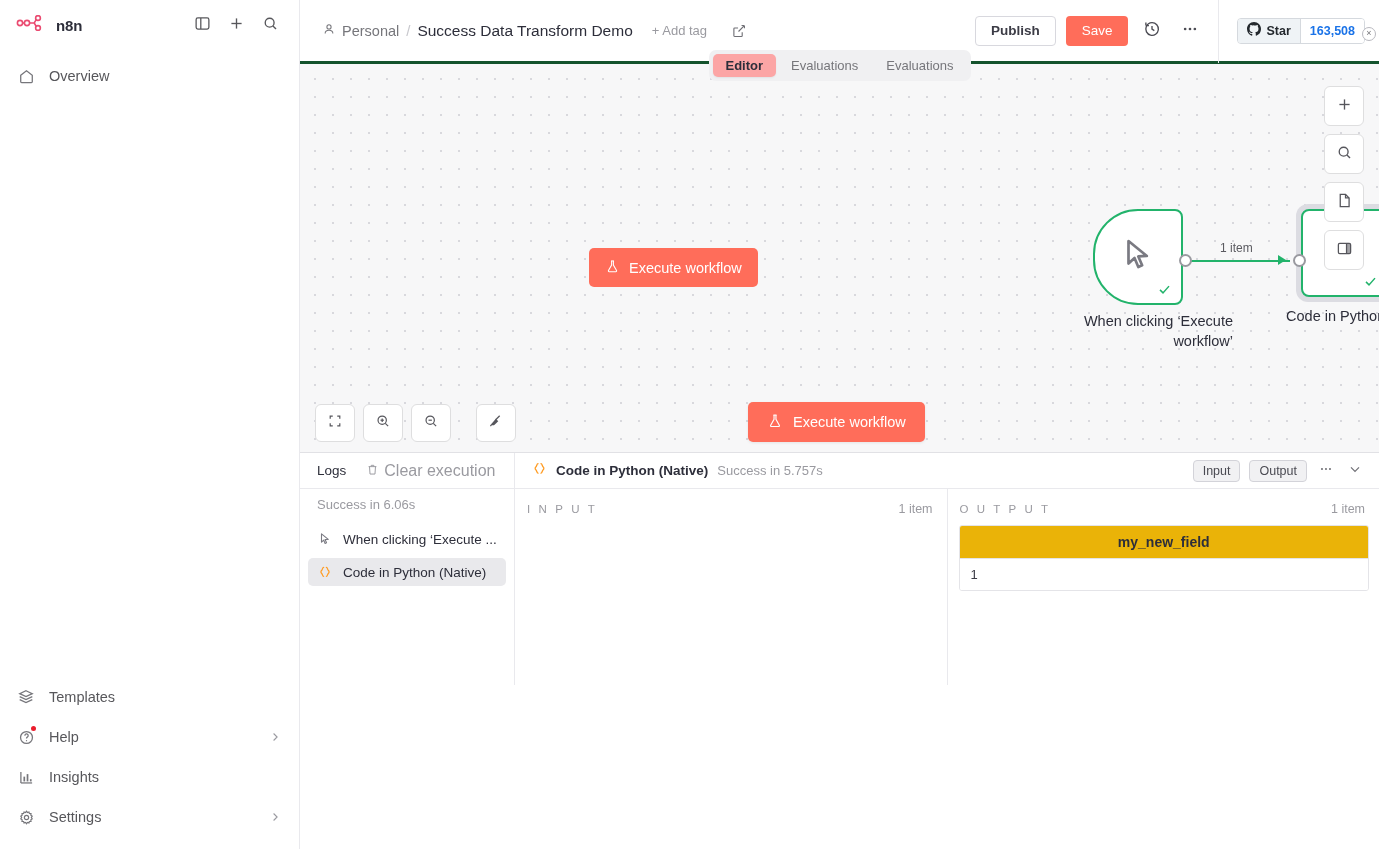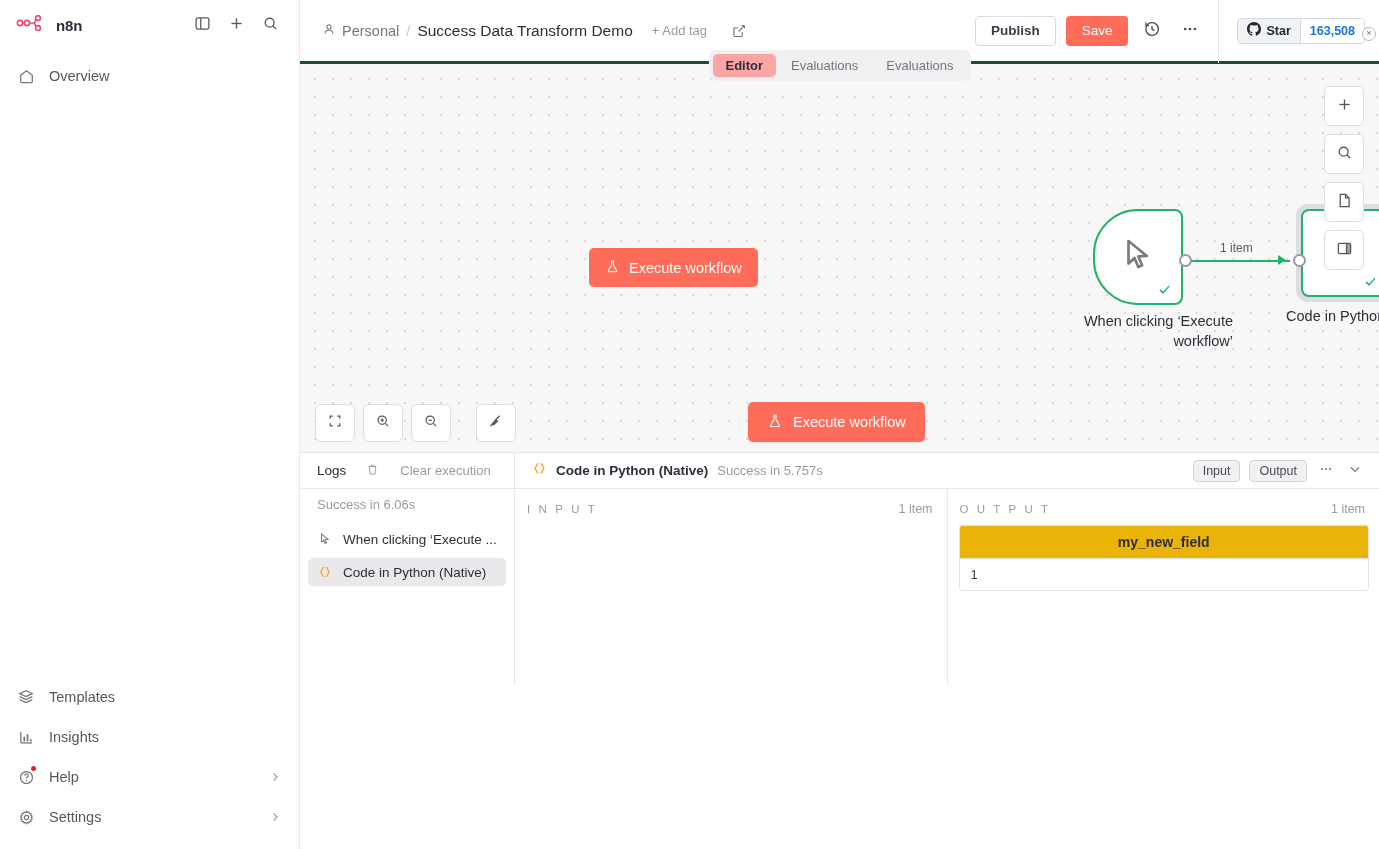--- a/index.html
+++ b/index.html
@@ -181,21 +181,21 @@
   }
 
   
   #logs-panel { flex: 1; display: flex; flex-direction: column; border-top: 1px solid #e1e1e5; background: #fff; min-height: 0; }
   #logs-head { height: 36px; display: flex; align-items: stretch; border-bottom: 1px solid #e9e9ed; }
   .lh-left {
     width: 215px; flex: 0 0 215px; display: flex; align-items: center; gap: 20px;
     padding: 0 17px; border-right: 1px solid #e9e9ed;
   }
   .lh-title { font-size: 13.5px; color: #2d2e3a; font-weight: 400; }
-  .lh-clear { display: flex; align-items: center; gap: 21px; font-size: 13px; color: #9a9aa0; cursor: pointer; }
+  .lh-clear { display: flex; align-items: flex-end; gap: 5px; font-size: 16px; color: #9a9aa0; cursor: pointer; }
   .lh-right { flex: 1; display: flex; align-items: center; padding: 0 14px 0 17px; gap: 9px; min-width: 0; }
   .lh-node-name { font-size: 13.5px; color: #2d2e3a; font-weight: 700; }
   .lh-node-status { font-size: 13px; color: #9a9aa0; }
   .lh-actions { margin-left: auto; display: flex; align-items: center; gap: 9px; }
   .chip {
     height: 22px; padding: 0 9px; border: 1px solid #d3d3d9; border-radius: 4px;
     background: #f1f1f3; font-size: 12.5px; color: #4a4a52; display: flex; align-items: center; cursor: pointer;
   }
   .lh-ico { color: #6f6f75; display: flex; align-items: center; cursor: pointer; padding: 0 2px; }
 
@@ -301,45 +301,45 @@
             <path d="M3 9.6 L10 12.9 L17 9.6"></path>
             <path d="M3 12.9 L10 16.2 L17 12.9"></path>
           </svg>
         </span>
         <span class="lbl">Templates</span>
       </div>
 
       <div class="sb-item">
         <span class="ico">
           <svg width="17" height="17" viewBox="0 0 20 20" fill="none" stroke="currentColor" stroke-width="1.5">
+            <circle cx="10" cy="10" r="7"></circle>
+            <path d="M8.1 7.8 a1.95 1.95 0 1 1 2.9 1.7 c-0.6 0.4-1 0.8-1 1.7"></path>
+            <circle cx="10" cy="13.7" r="0.75" fill="currentColor" stroke="none"></circle>
+          </svg>
+          <span class="dot-badge"></span>
+        </span>
+        <span class="lbl">Help</span>
+        <span class="chev">
+          <svg width="14" height="14" viewBox="0 0 20 20" fill="none" stroke="currentColor" stroke-width="1.6">
+            <polyline points="8,5 13,10 8,15"></polyline>
+          </svg>
+        </span>
+      </div>
+
+      <div class="sb-item">
+        <span class="ico">
+          <svg width="17" height="17" viewBox="0 0 20 20" fill="none" stroke="currentColor" stroke-width="1.5">
             <line x1="3.4" y1="3.6" x2="3.4" y2="16.4"></line>
             <line x1="3.4" y1="16.4" x2="16.6" y2="16.4"></line>
             <rect x="6.4" y="9" width="2" height="5.6" fill="currentColor" stroke="none"></rect>
             <rect x="10.2" y="6" width="2" height="8.6" fill="currentColor" stroke="none"></rect>
             <rect x="14" y="12" width="2" height="2.6" fill="currentColor" stroke="none"></rect>
           </svg>
         </span>
         <span class="lbl">Insights</span>
-      </div>
-
-      <div class="sb-item">
-        <span class="ico">
-          <svg width="17" height="17" viewBox="0 0 20 20" fill="none" stroke="currentColor" stroke-width="1.5">
-            <circle cx="10" cy="10" r="7"></circle>
-            <path d="M8.1 7.8 a1.95 1.95 0 1 1 2.9 1.7 c-0.6 0.4-1 0.8-1 1.7"></path>
-            <circle cx="10" cy="13.7" r="0.75" fill="currentColor" stroke="none"></circle>
-          </svg>
-          <span class="dot-badge"></span>
-        </span>
-        <span class="lbl">Help</span>
-        <span class="chev">
-          <svg width="14" height="14" viewBox="0 0 20 20" fill="none" stroke="currentColor" stroke-width="1.6">
-            <polyline points="8,5 13,10 8,15"></polyline>
-          </svg>
-        </span>
       </div>
 
       <div class="sb-item">
         <span class="ico">
           <svg width="17" height="17" viewBox="0 0 20 20" fill="none" stroke="currentColor" stroke-width="1.4">
             <circle cx="10" cy="10" r="2.5"></circle>
             <path d="M10 2.6 l1.1 1.5 1.8-0.6 0.5 1.85 1.9 0.1 -0.2 1.9 1.6 1 -1 1.65 1 1.65 -1.6 1 0.2 1.9 -1.9 0.1 -0.5 1.85 -1.8-0.6 -1.1 1.5 -1.1-1.5 -1.8 0.6 -0.5-1.85 -1.9-0.1 0.2-1.9 -1.6-1 1-1.65 -1-1.65 1.6-1 -0.2-1.9 1.9-0.1 0.5-1.85 1.8 0.6 Z"></path>
           </svg>
         </span>
         <span class="lbl">Settings</span>

